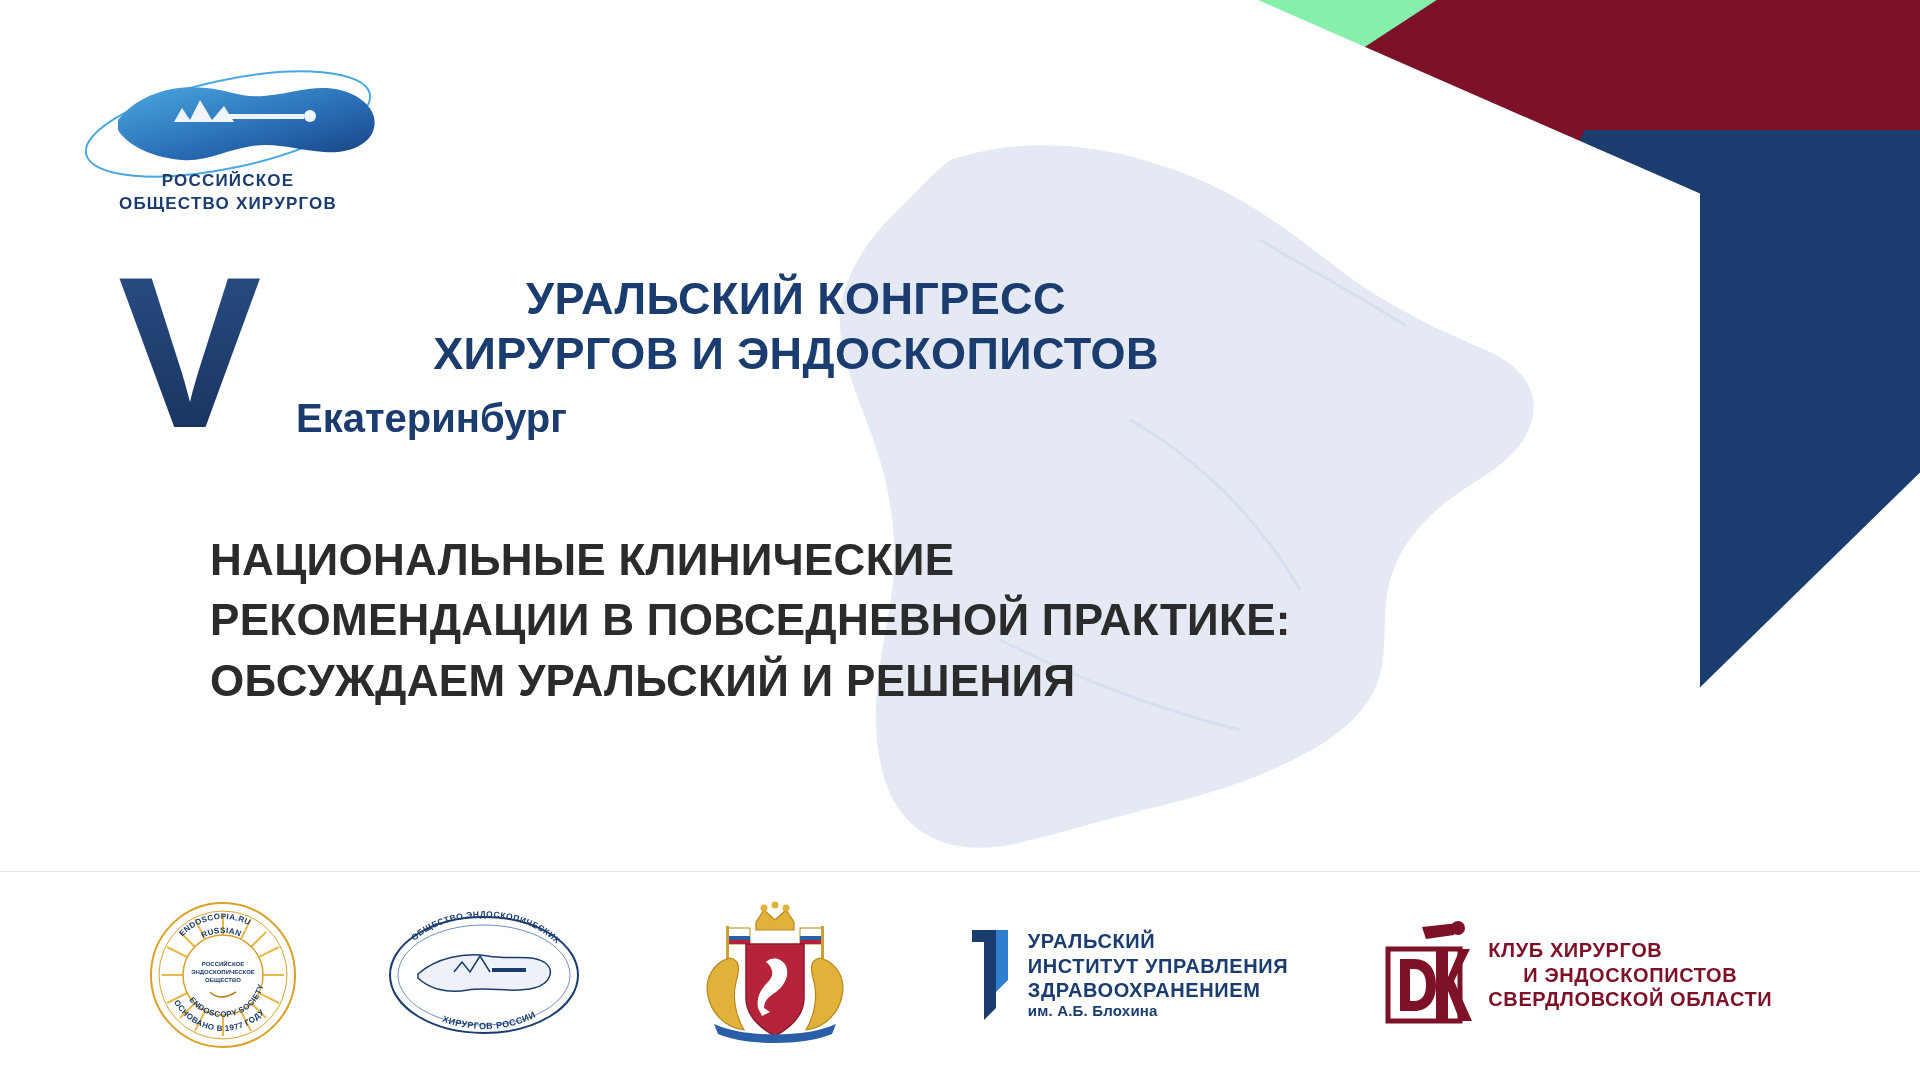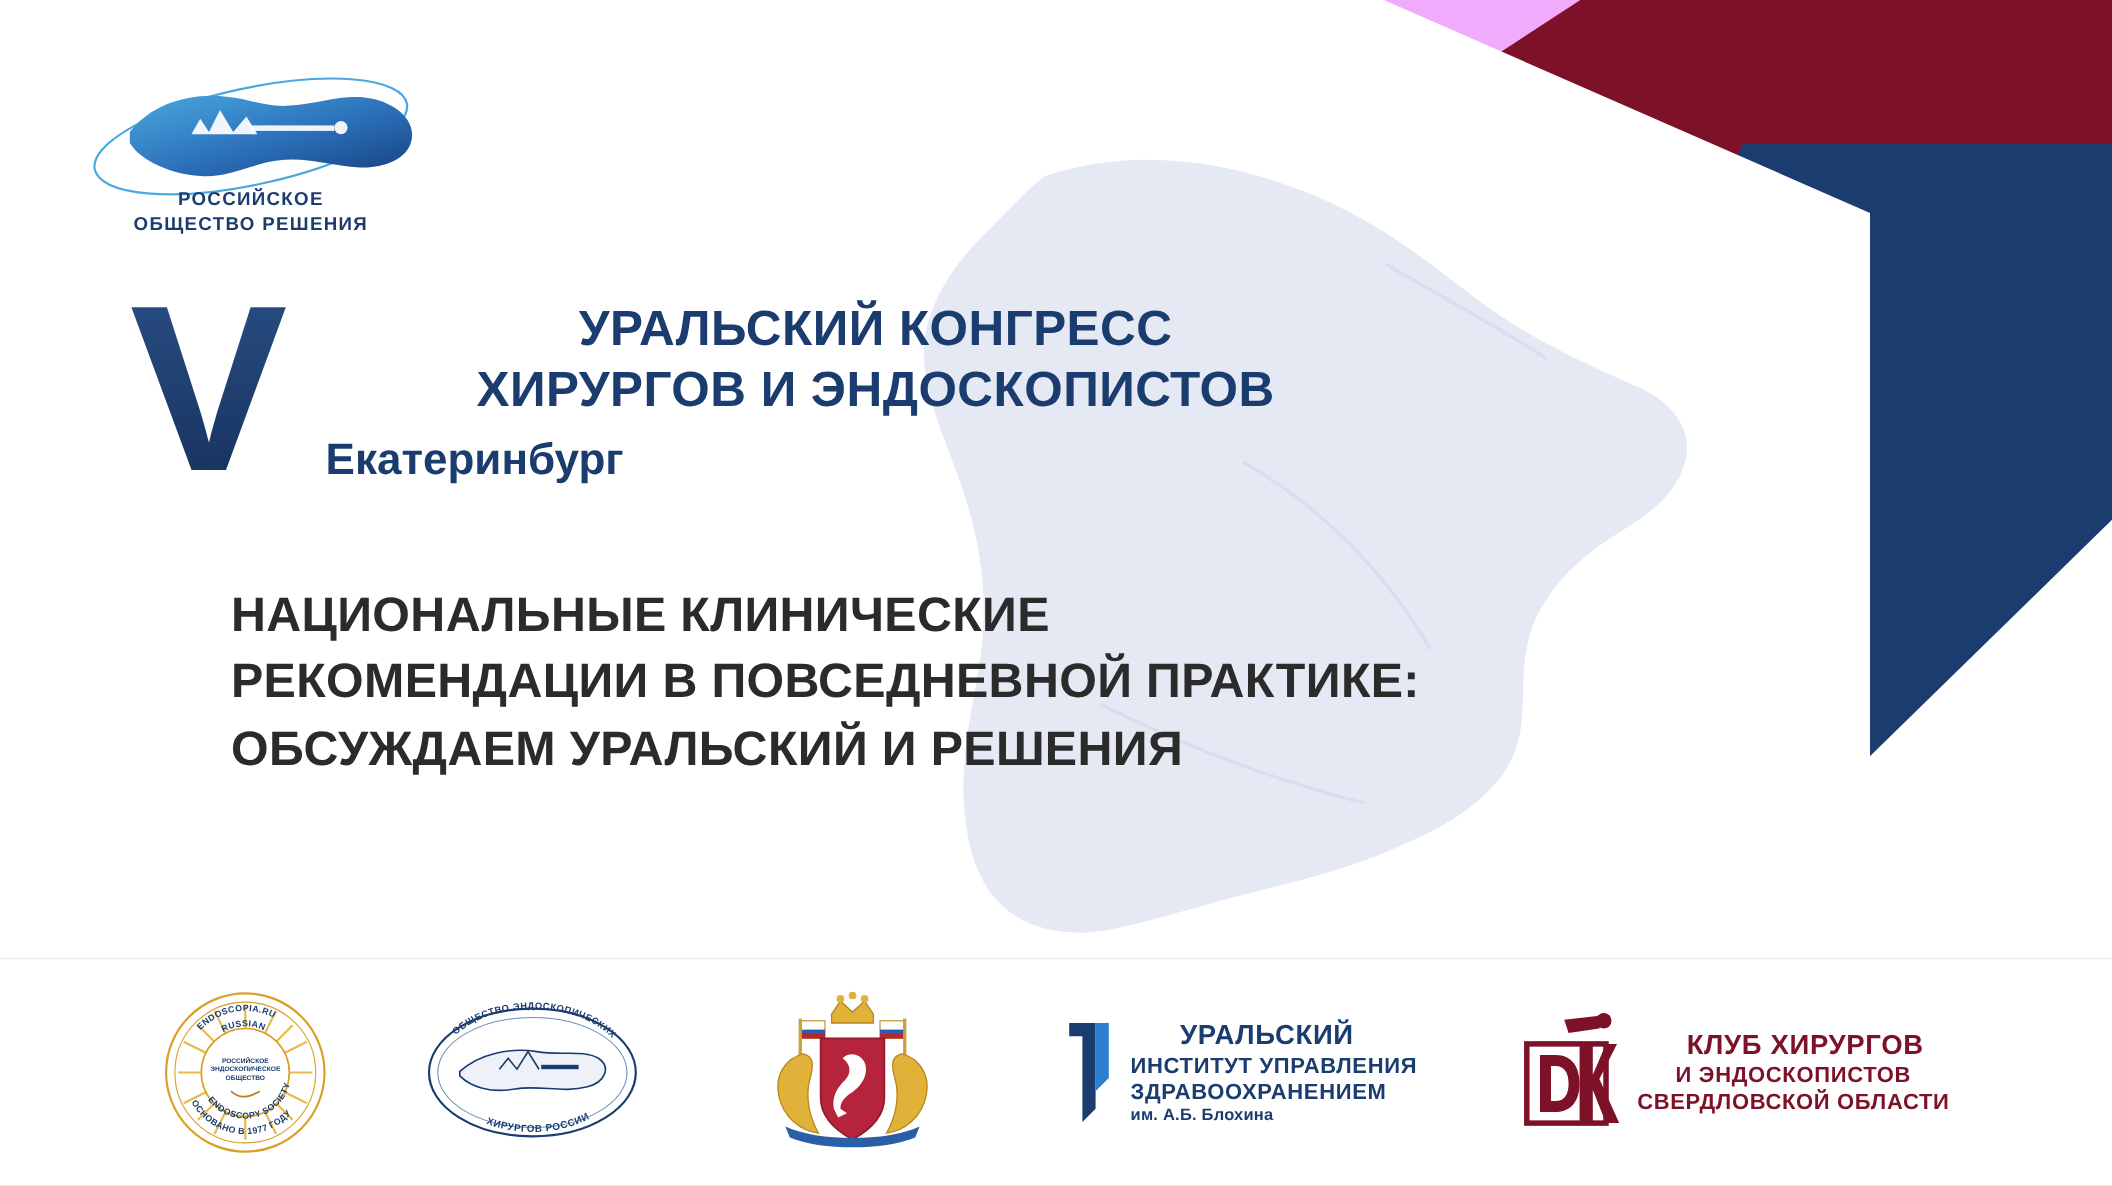--- a/index.html
+++ b/index.html
@@ -11,21 +11,21 @@
     width: 1920px;
     height: 1078px;
     overflow: hidden;
     font-family: "Liberation Sans", sans-serif;
     position: relative;
   }
 
   .poster {
     position: absolute;
     inset: 0;
-    background: #f0abfc;
+    background: #86efac;
     overflow: hidden;
   }
 
   
   .bg-layer { position: absolute; inset: 0; overflow: hidden; }
 
   .shape-dark-red {
     position: absolute;
     top: -40px; right: -40px;
     width: 1100px; height: 330px;
@@ -175,21 +175,21 @@
     display: flex;
     align-items: center;
     justify-content: center;
     gap: 86px;
     padding: 0 80px;
     box-sizing: border-box;
   }
   .partner { display: flex; align-items: center; gap: 14px; }
 
   .partner-text { line-height: 1.22; }
-  .partner-text .l1 { font-size: 25px; font-weight: bold; letter-spacing: 0.6px; margin-left: 45px; }
+  .partner-text .l1 { font-size: 20px; font-weight: bold; letter-spacing: 0.6px; }
   .partner-text .l2 { font-size: 20px; font-weight: bold; letter-spacing: 0.6px; text-align: center; }
   .partner-text .l3 { font-size: 20px; font-weight: bold; letter-spacing: 0.6px; }
   .partner-text .l4 { font-size: 15px; font-weight: bold; letter-spacing: 0.2px; }
 
   .uium .partner-text { color: #1b3c6e; }
   .surgclub .partner-text { color: #7d1127; }
 
   .ring-label {
     font-size: 8px;
     font-weight: bold;
@@ -241,21 +241,21 @@
       <path d="M40 58 C60 32 96 22 128 26 C150 28 164 36 186 34
                C214 32 236 22 262 28 C286 34 300 50 296 66
                C292 84 268 92 246 90 C220 88 198 80 174 84
                C148 88 128 100 104 98 C76 96 50 84 40 68 Z" fill="url(#mapgrad)"></path>
       <path d="M96 60 L104 46 L112 58 L122 38 L134 58 L146 44 L156 60 Z" fill="#ffffff" opacity="0.92"></path>
       <rect x="150" y="52" width="76" height="5" fill="#ffffff" opacity="0.92"></rect>
       <circle cx="232" cy="54" r="6" fill="#ffffff" opacity="0.92"></circle>
     </svg>
     <div class="logo-text">
       <div>РОССИЙСКОЕ</div>
-      <div>ОБЩЕСТВО РЕШЕНИЯ</div>
+      <div>ОБЩЕСТВО ХИРУРГОВ</div>
     </div>
   </div>
 
   <div class="roman-numeral">V</div>
 
   <div class="title-block">
     <div class="title-line">УРАЛЬСКИЙ КОНГРЕСС</div>
     <div class="title-line">ХИРУРГОВ И ЭНДОСКОПИСТОВ</div>
     <div class="subtitle-row">
       <div class="city">Екатеринбург</div>

